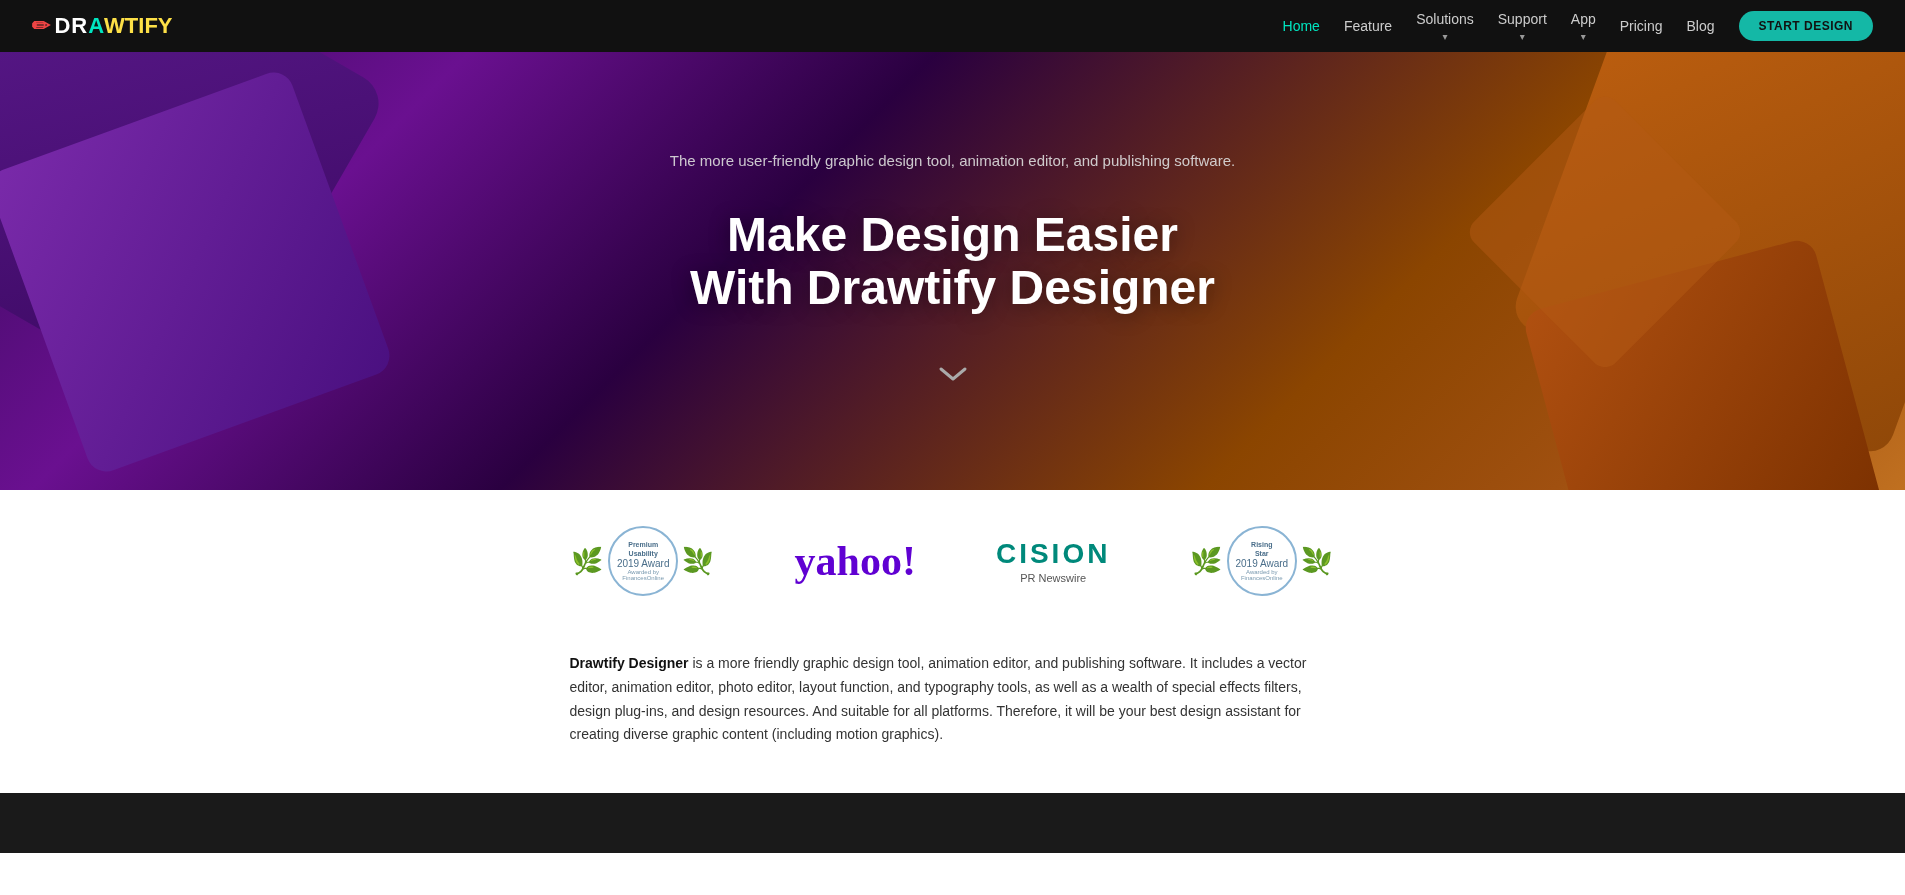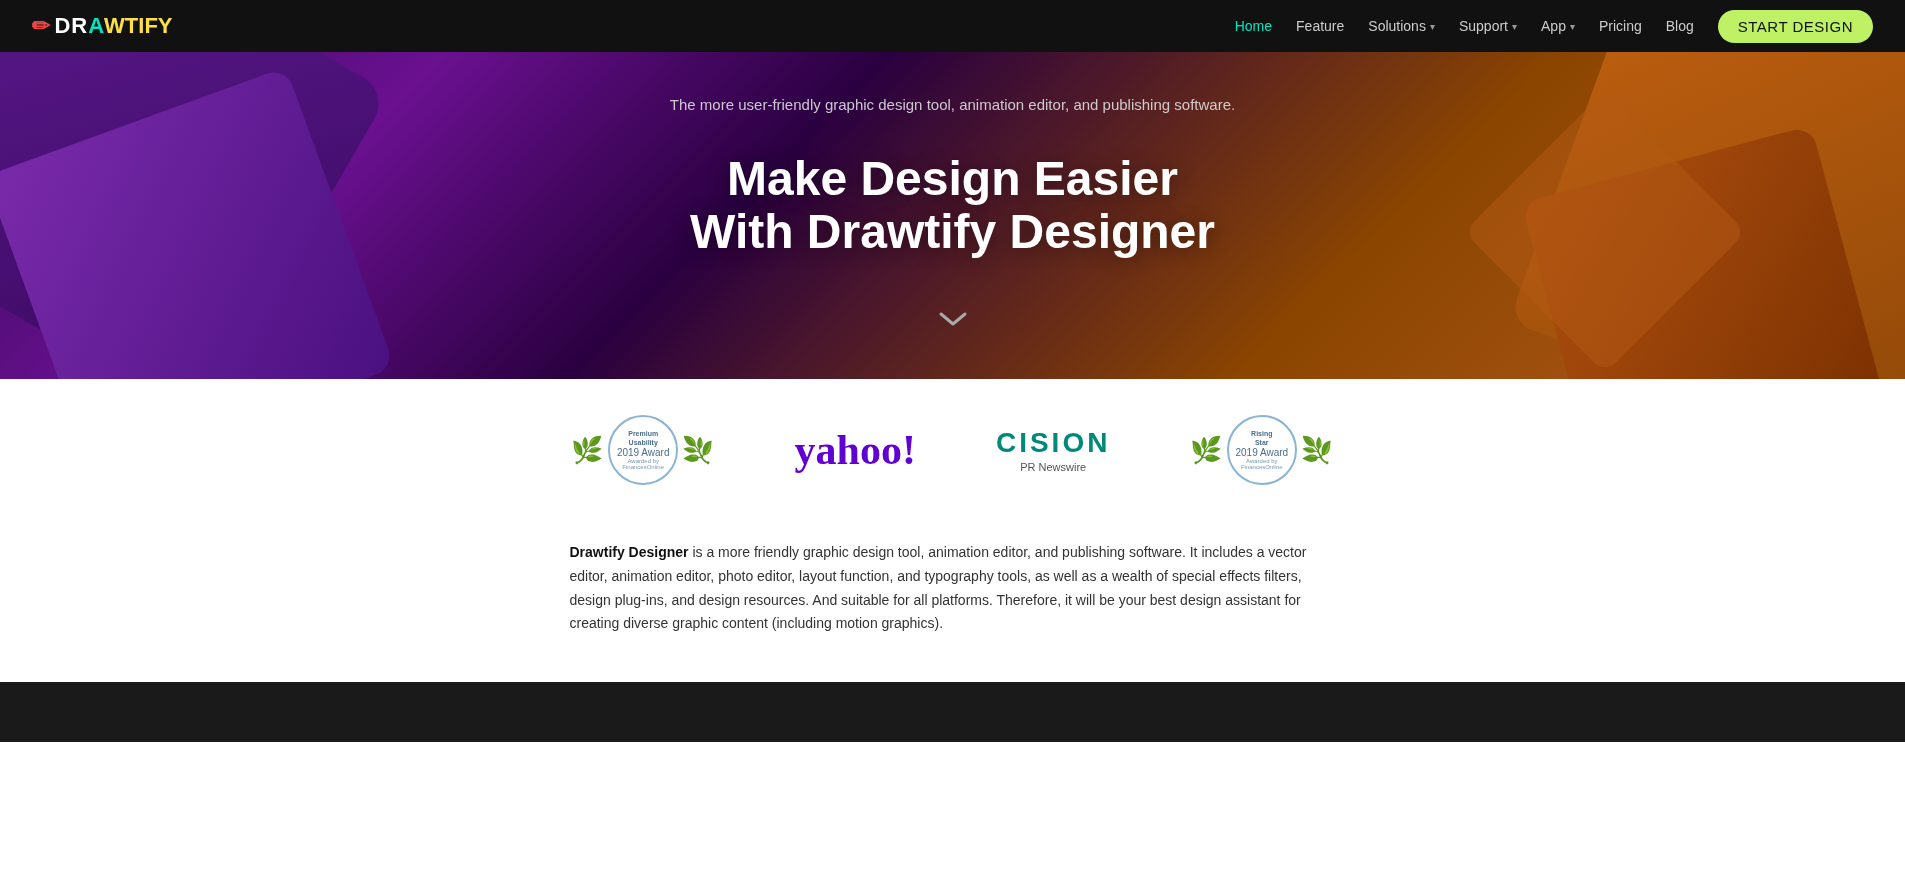--- a/index.html
+++ b/index.html
@@ -21,33 +21,33 @@
     .logo-icon { color: #e44; font-size: 22px; margin-right: 4px; font-weight: 900; }
 
     .nav-links {
       display: flex; align-items: center; gap: 24px;
     }
     .nav-link {
       color: #ccc; text-decoration: none; font-size: 14px; font-weight: 500; cursor: pointer;
     }
     .nav-link.active { color: #00e5c0; }
     .nav-link-dropdown {
-      display: flex; align-items: center; gap: 4px; color: #ccc; font-size: 14px; cursor: pointer;
+      display: flex; align-items: center; gap: 4px; color: #ccc; font-size: 14px; cursor: pointer; flex-direction: column;
     }
     .chevron { font-size: 10px; color: #999; }
 
     .btn-start {
-      background: #bef264; color: #111; border: none; border-radius: 25px;
-      padding: 8px 20px; font-size: 15px; font-weight: 400; cursor: pointer;
+      background: #14b8a6; color: #111; border: none; border-radius: 25px;
+      padding: 8px 20px; font-size: 12px; font-weight: 700; cursor: pointer;
       letter-spacing: 0.5px;
     }
 
     
     .hero {
-      width: 100%; height: 327px; position: relative; margin-top: 52px;
+      width: 100%; height: 438px; position: relative; margin-top: 52px;
       display: flex; flex-direction: column; align-items: center; justify-content: center;
       overflow: hidden;
     }
     .hero-bg {
       position: absolute; inset: 0;
       background: linear-gradient(135deg, #3a0a5e 0%, #6a1090 20%, #2a0040 40%, #8b4500 70%, #a05010 85%, #c07020 100%);
     }
     
     .hero-shape1 {
       position: absolute; width: 380px; height: 380px;

